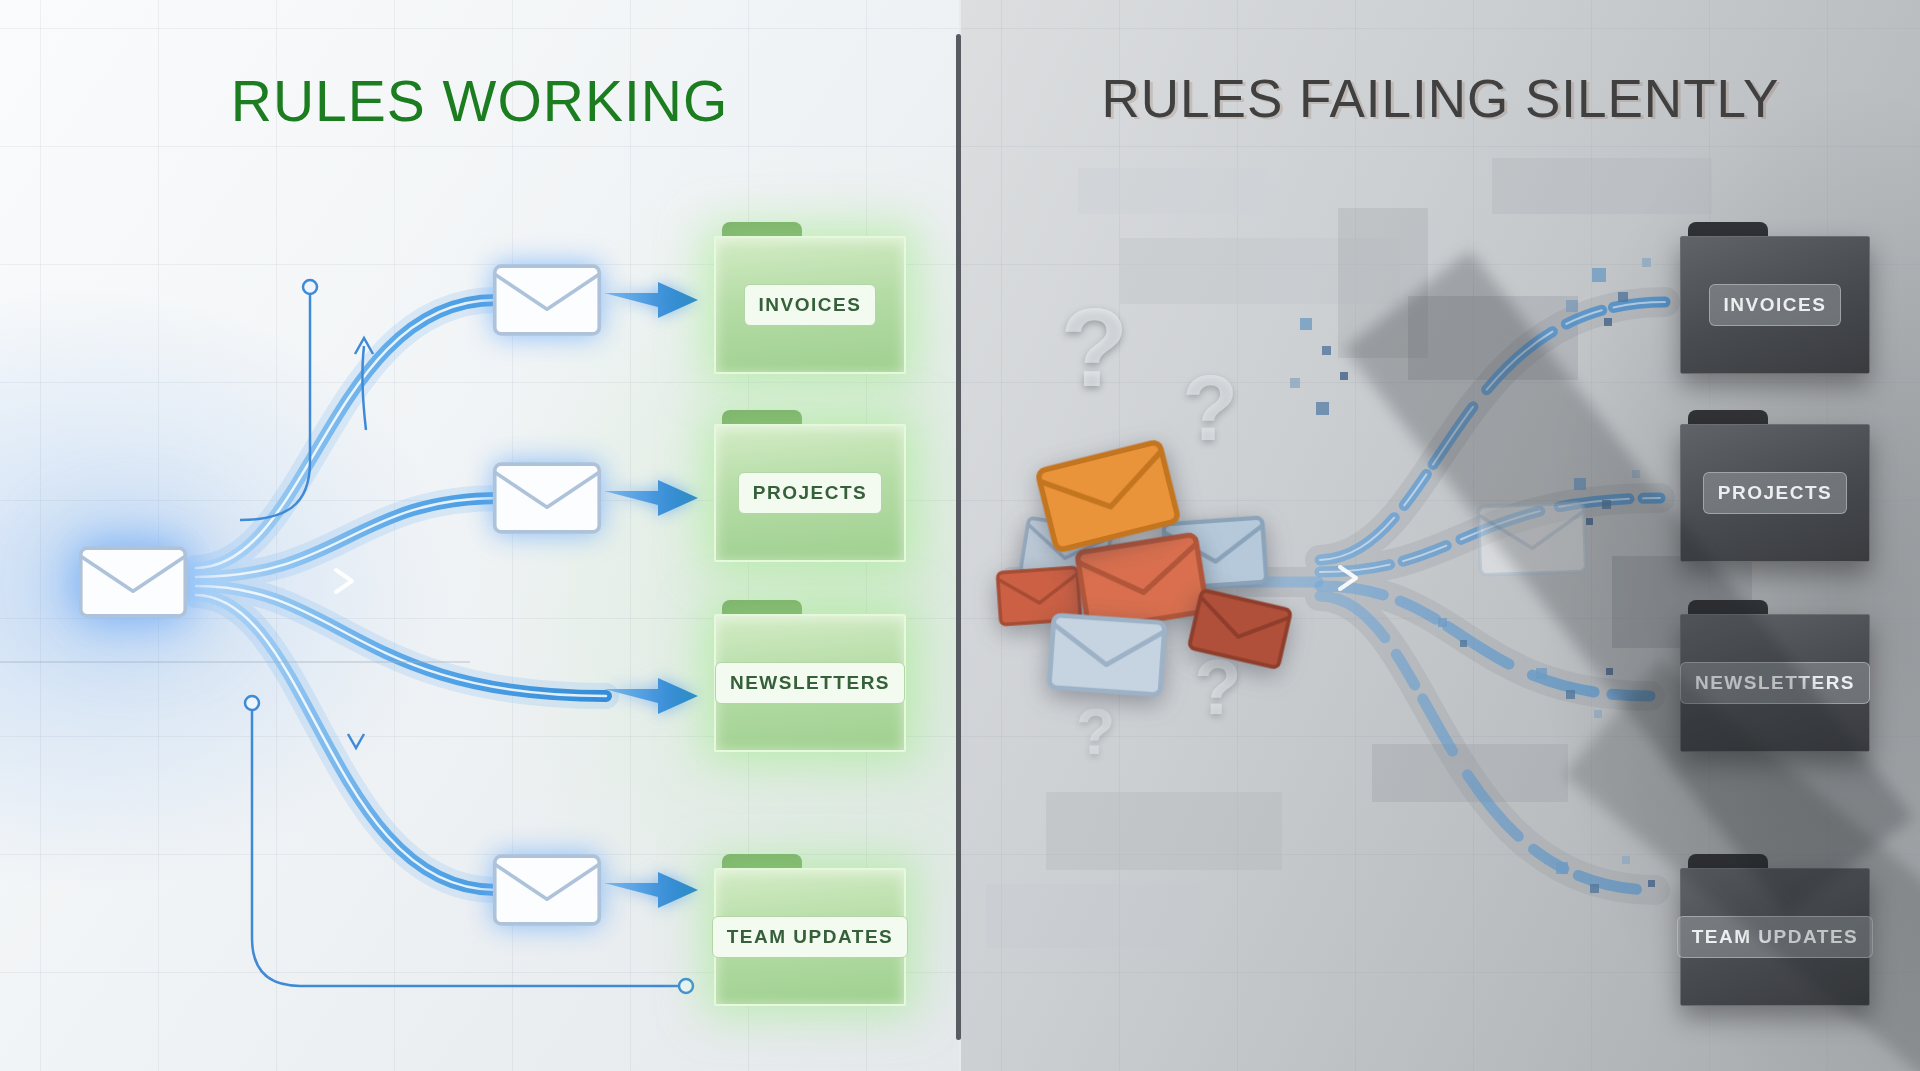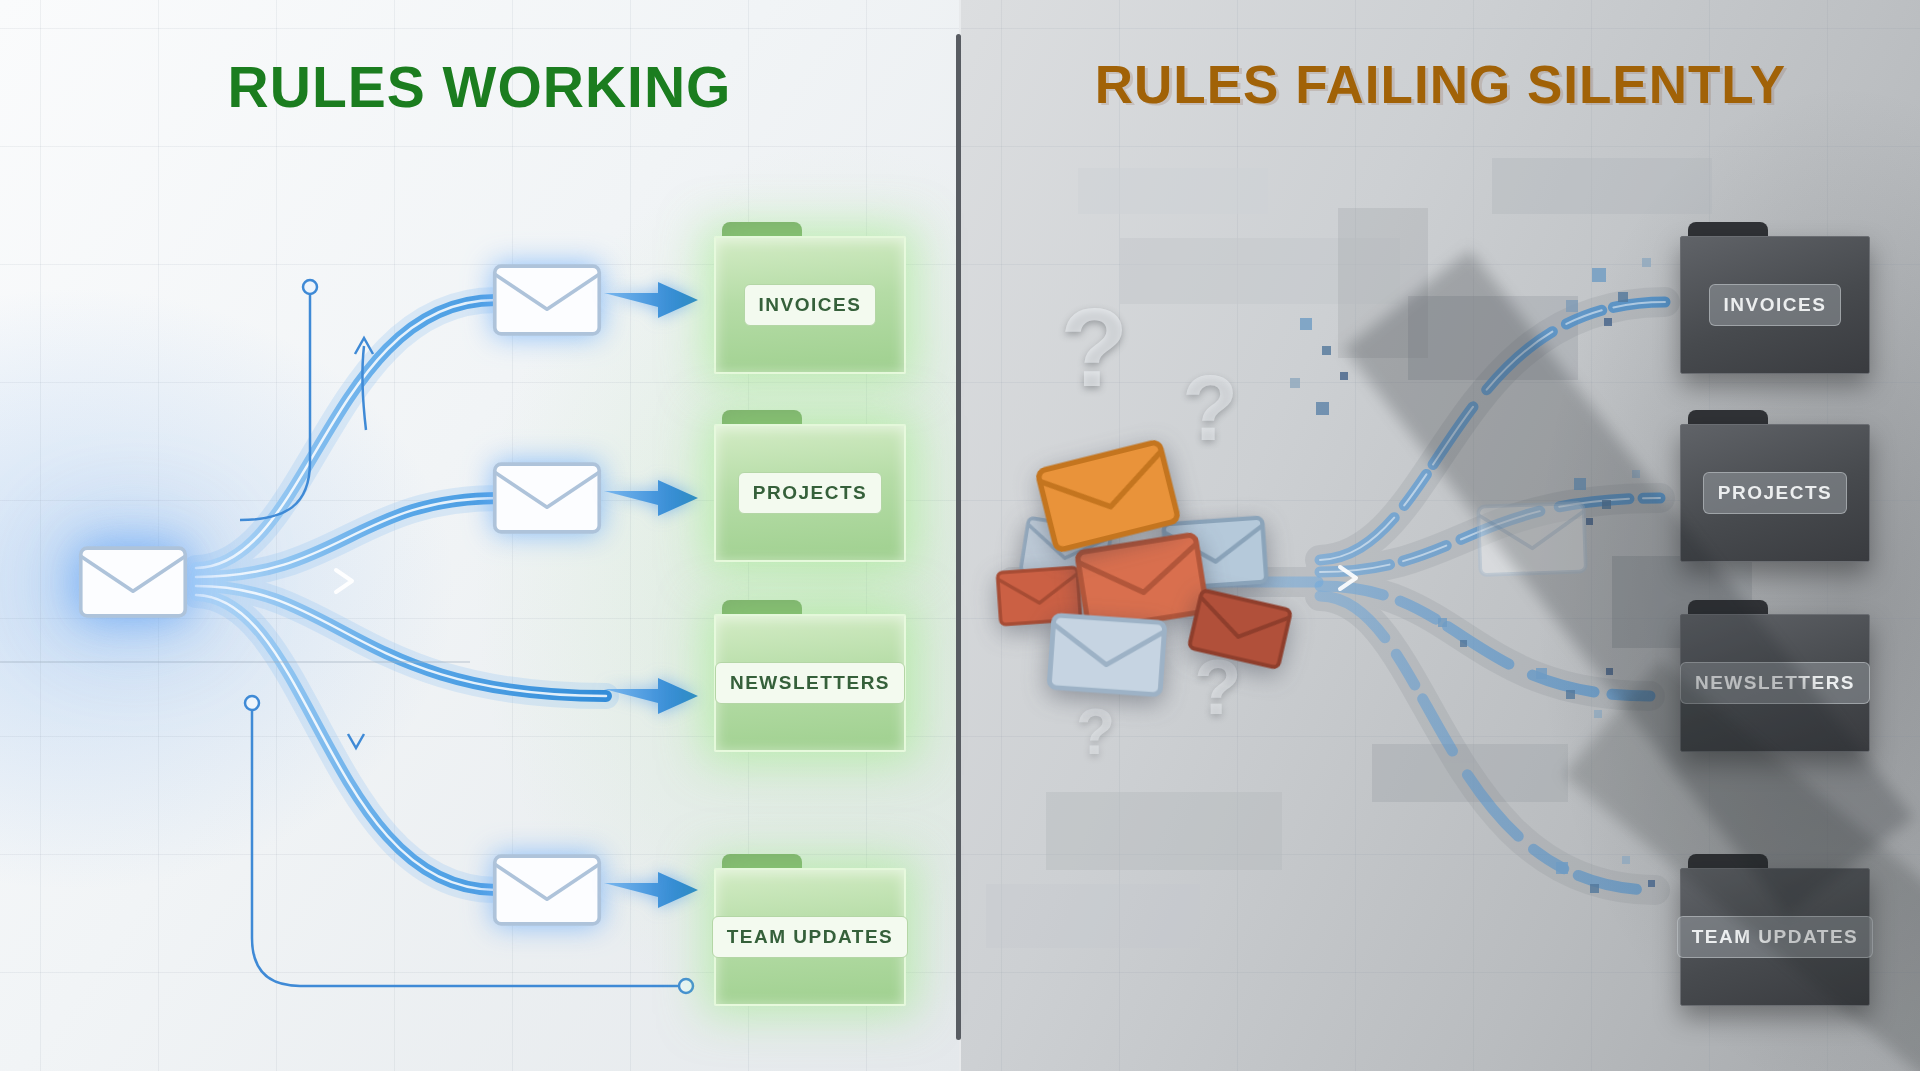--- a/index.html
+++ b/index.html
@@ -24,24 +24,24 @@
     content:""; position:absolute; inset:0;
     background-image:
       linear-gradient(rgba(120,135,150,.10) 1px, transparent 1px),
       linear-gradient(90deg, rgba(120,135,150,.10) 1px, transparent 1px);
     background-size:118px 118px; background-position:40px 28px;
   }
   .divider { position:absolute; left:956px; top:34px; width:5px; height:1006px;
     background:#585c62; border-radius:3px; z-index:40; }
 
   
-  .title { position:absolute; top:54px; width:959px; text-align:center;
-    font-weight:bold; letter-spacing:1px; z-index:45; }
+  .title { position:absolute; top:68px; width:959px; text-align:center;
+    font-weight:normal; letter-spacing:1px; z-index:45; }
   .title.t-left  { left:0;     font-size:57px; color:#1b7d1f; }
-  .title.t-right { left:961px; font-size:53px; color:#a16207;
+  .title.t-right { left:961px; font-size:53px; color:#404040;
     text-shadow:3px 2px 0 rgba(120,60,30,.16); }
 
   
   .folder { position:absolute; width:192px; height:152px; z-index:20; }
   .folder .tab  { position:absolute; top:0; left:8px; width:80px; height:28px;
     border-radius:8px 8px 0 0; }
   .folder .fbody{ position:absolute; top:14px; left:0; right:0; bottom:0;
     border-radius:2px; display:flex; align-items:center; justify-content:center; }
   .plabel { padding:9px 14px; border-radius:6px; font-size:19px; font-weight:bold;
     letter-spacing:1.5px; white-space:nowrap; }

